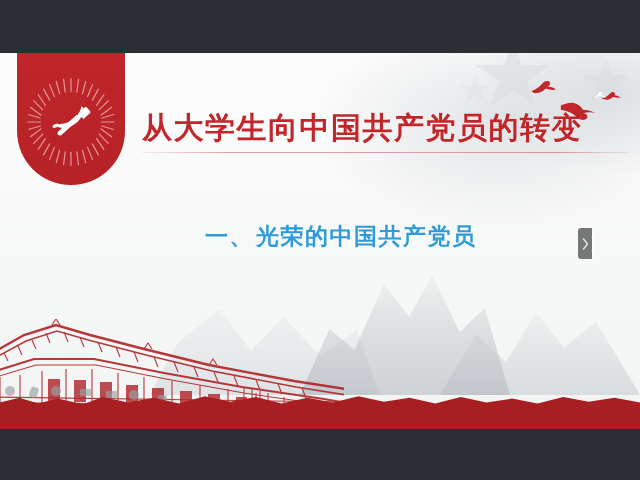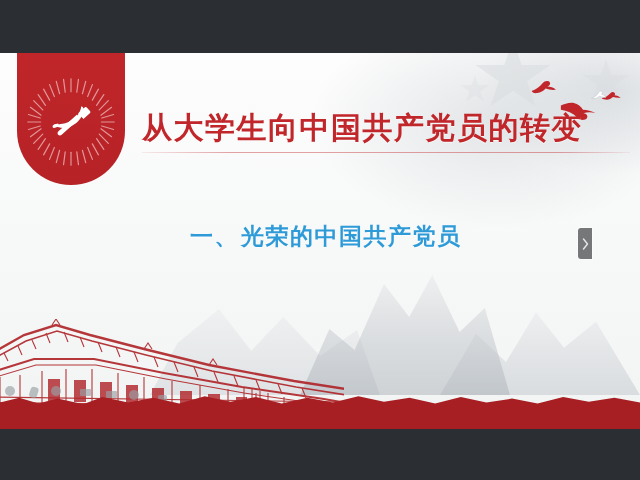--- a/index.html
+++ b/index.html
@@ -153,21 +153,21 @@
   #title-rule {
     margin-top: 6px;
     height: 1.5px;
     width: 488px;
     background: linear-gradient(90deg, rgba(192,38,42,0.08) 0%, rgba(192,38,42,0.42) 18%, rgba(192,38,42,0.42) 86%, rgba(192,38,42,0.06) 100%);
   }
 
   
   #agenda {
     position: absolute;
-    left: 190px;
+    left: 205px;
     top: 168px;
     z-index: 20;
   }
   .agenda-item {
     font-size: 23px;
     font-weight: bold;
     color: #2e9bd8;
     letter-spacing: 1.5px;
     white-space: nowrap;
     margin-bottom: 48px;

